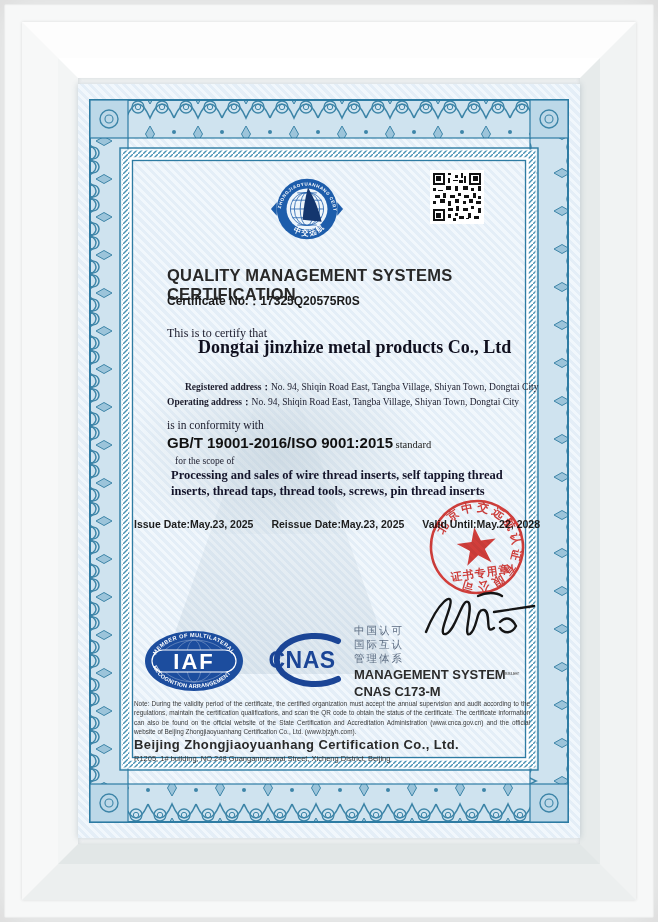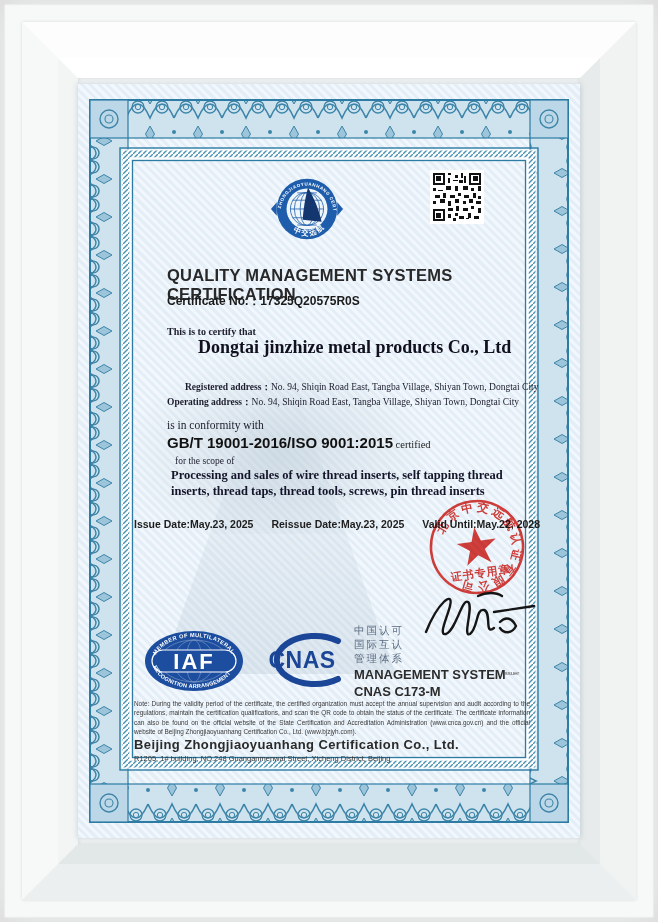--- a/index.html
+++ b/index.html
@@ -22,21 +22,21 @@
   .content{position:absolute;left:56px;top:78px;width:390px;height:594px;}
   
   .wm{position:absolute;left:60px;top:280px;width:280px;height:310px;pointer-events:none;
       background:linear-gradient(to bottom,rgba(150,172,188,0) 0%,rgba(150,172,188,.38) 100%);
       clip-path:polygon(47% 0,53% 0,92% 100%,8% 100%);opacity:.55;}
   .wm2{position:absolute;left:20px;top:250px;width:360px;height:200px;pointer-events:none;
       background:radial-gradient(ellipse at 50% 60%,rgba(190,205,215,.55) 0%,rgba(190,205,215,0) 60%);}
   .ctext{position:absolute;left:0;right:0;text-align:left;color:#1c1c2c;margin-left:33px;}
   .t-title{top:104px;font-size:16.5px;font-weight:700;letter-spacing:.2px;color:#282828;}
   .t-certno{top:131px;font-size:12px;font-weight:700;color:#1b1b1b;}
-  .t-certify{top:164px;font-family:"Liberation Serif",serif;font-size:10px;font-weight:bold;}
+  .t-certify{top:164px;font-family:"Liberation Serif",serif;font-size:12px;}
   .t-company{top:175px;font-family:"Liberation Serif",serif;font-size:18px;font-weight:700;color:#10101f;padding-left:31px;}
   .t-code{top:203px;font-family:"Liberation Serif",serif;font-size:12.5px;}
   .t-addr{font-family:"Liberation Serif",serif;font-size:9.5px;white-space:nowrap;}
   .t-addr b{font-weight:700;}
   .t-rega{top:219px;padding-left:18px;} .t-opa{top:234px;}
   .t-conf{top:257px;font-family:"Liberation Serif",serif;font-size:11.5px;}
   .t-std{top:272px;font-size:15px;font-weight:700;color:#111;}
   .t-std .sfx{font-family:"Liberation Serif",serif;font-size:10.5px;font-weight:400;color:#222;}
   .t-scopelbl{top:294px;font-family:"Liberation Serif",serif;font-size:9.5px;padding-left:8px;}
   .t-scope{top:305px;font-family:"Liberation Serif",serif;font-size:12.5px;font-weight:700;
@@ -211,21 +211,21 @@
 
       <div class="ctext t-title">QUALITY MANAGEMENT SYSTEMS CERTIFICATION</div>
       <div class="ctext t-certno"><span>Certificate No.：</span><span>17325Q20575R0S</span></div>
 
       <div class="ctext t-certify">This is to certify that</div>
       <div class="ctext t-company">Dongtai jinzhize metal products Co., Ltd</div>
       <div class="ctext t-addr t-rega"><b>Registered address：</b><span>No. 94, Shiqin Road East, Tangba Village, Shiyan Town, Dongtai City</span></div>
       <div class="ctext t-addr t-opa"><b>Operating address：</b><span>No. 94, Shiqin Road East, Tangba Village, Shiyan Town, Dongtai City</span></div>
 
       <div class="ctext t-conf">is in conformity with</div>
-      <div class="ctext t-std"><span>GB/T 19001-2016/ISO 9001:2015</span><span class="sfx"> certified</span></div>
+      <div class="ctext t-std"><span>GB/T 19001-2016/ISO 9001:2015</span><span class="sfx"> standard</span></div>
       <div class="ctext t-scopelbl">for the scope of</div>
       <div class="ctext t-scope">Processing and sales of wire thread inserts, self tapping thread inserts, thread taps, thread tools, screws, pin thread inserts</div>
 
       <div class="dates">
         <span>Issue Date:May.23, 2025</span>
         <span>Reissue Date:May.23, 2025</span>
         <span>Valid Until:May.22, 2028</span>
       </div>
 
       <svg class="stamp" width="100" height="100" viewBox="0 0 100 100" style="opacity:.92;mix-blend-mode:multiply;transform:rotate(-8deg);">

